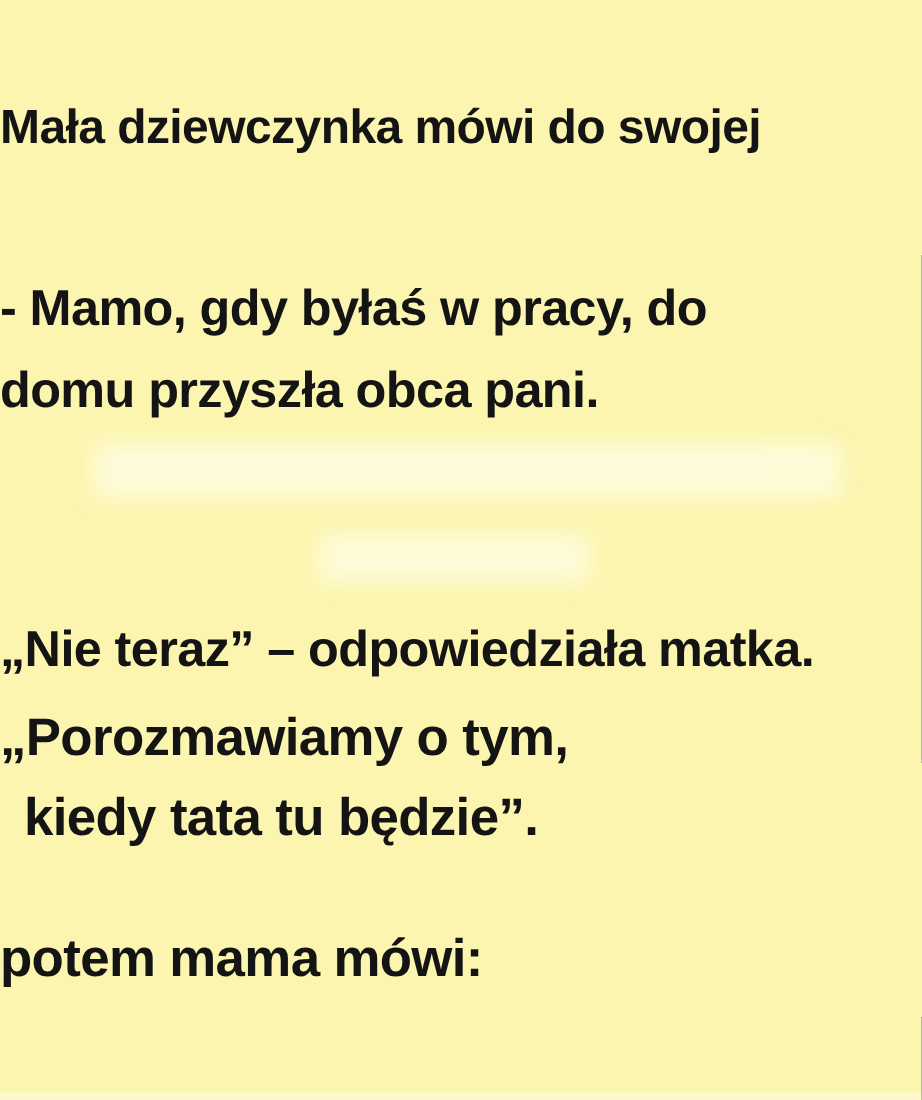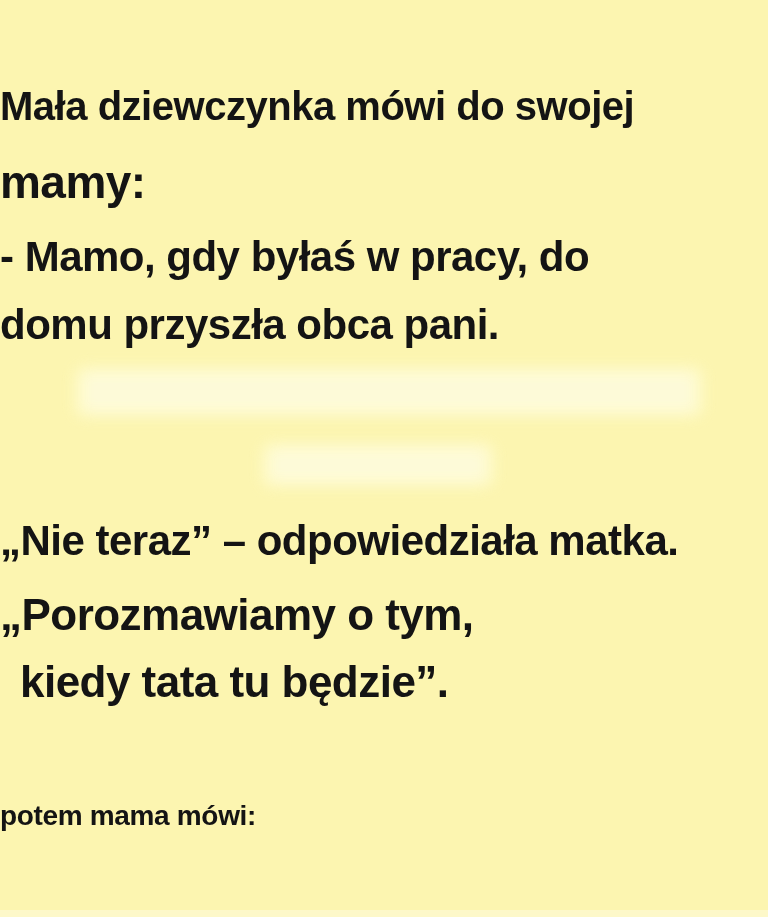--- a/index.html
+++ b/index.html
@@ -27,21 +27,21 @@
     line-height: 1.2;
   }
   .l1 { top: 82px;  font-size: 40px; }
   .l2 { top: 155px; font-size: 46px; }
   .l3 { top: 232px; font-size: 42px; }
   .l4 { top: 300px; font-size: 42px; }
   .l5 { top: 516px; font-size: 42px; }
   .l6 { top: 589px; font-size: 44px; }
   .l7 { top: 656px; font-size: 44px; padding-left: 20px; }
   .l8 { top: 732px; font-size: 42px; }
-  .l9 { top: 799px; font-size: 28px; }
+  .l9 { top: 773px; font-size: 44px; }
 
   
   .smudge {
     position: absolute;
     background: var(--erased-color, #FEFBCF);
     filter: blur(7px);
     opacity: 0.85;
     border-radius: 10px;
   }
   .smudge-a { left: 75px;  top: 367px; width: 628px; height: 50px; }
@@ -61,21 +61,20 @@
     width: 100%;
     height: 7px;
     background: rgba(255,255,255,0.32);
   }
 </style>
 </head>
 <body>
 
 <div class="canvas" style="--bg-color: #FCF5B0; --text-color: #141414; --erased-color: #FEFBCF;">
   <div class="line l1">Mała dziewczynka mówi do swojej</div>
-  <div class="line l2">mamy:</div>
   <div class="line l4">domu przyszła obca pani.</div>
   <div class="line l3">- Mamo, gdy byłaś w pracy, do</div>
 
   <div class="smudge smudge-a"></div>
   <div class="smudge smudge-b"></div>
 
   <div class="line l5">„Nie teraz” – odpowiedziała matka.</div>
   <div class="line l6">„Porozmawiamy o tym,</div>
   <div class="line l7">kiedy tata tu będzie”.</div>
   <div class="line l9">potem mama mówi:</div>

